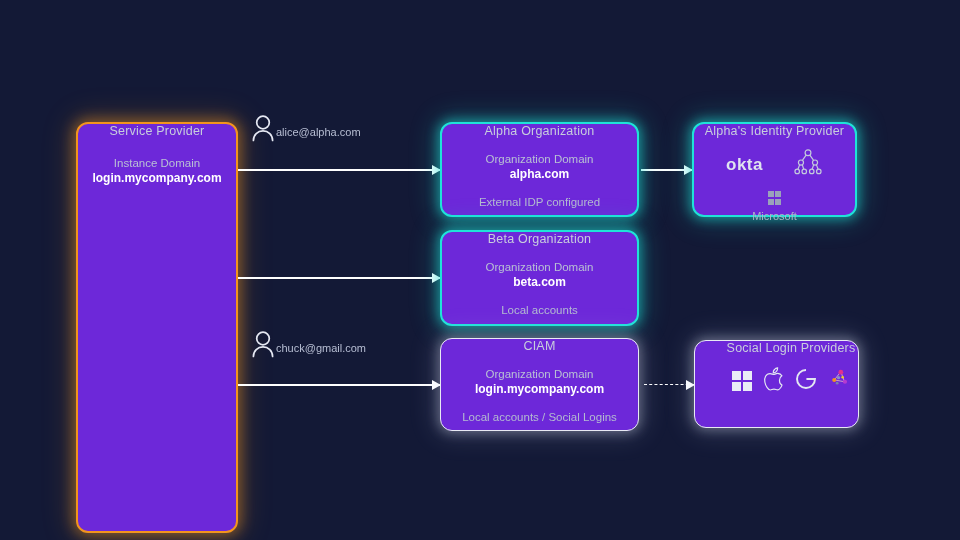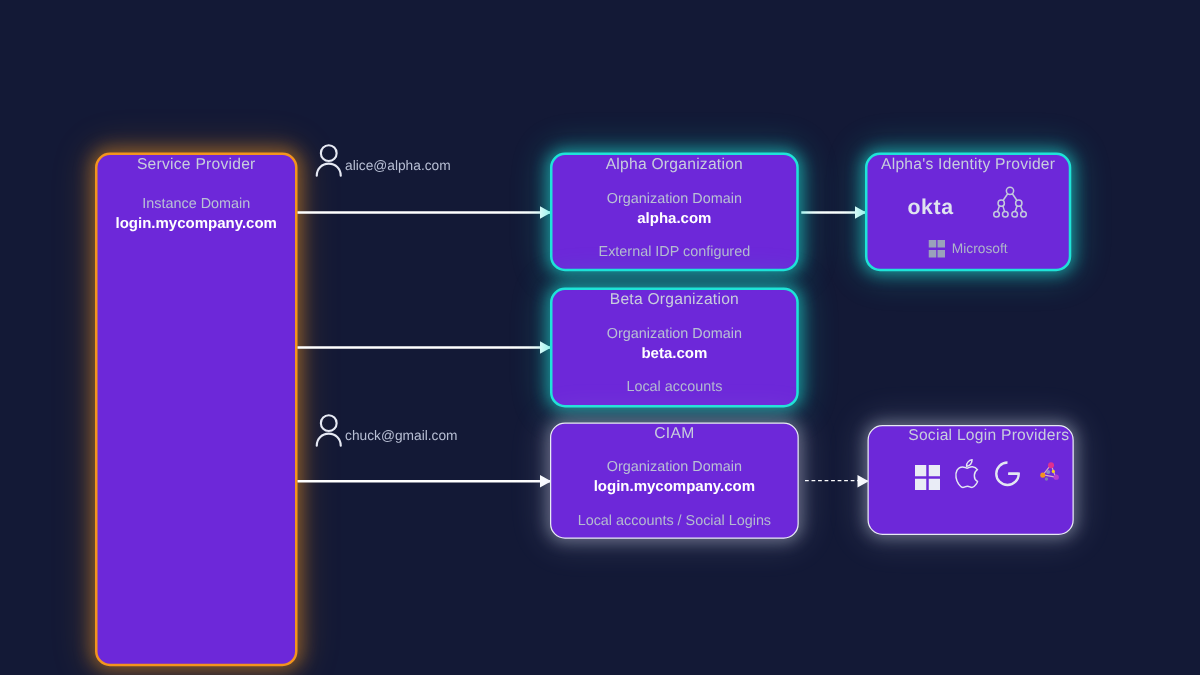--- a/index.html
+++ b/index.html
@@ -126,20 +126,21 @@
     color: #dfe3ef;
     font-size: 17px;
     font-weight: bold;
     letter-spacing: .5px;
   }
   .ms-row {
     display: flex;
     align-items: center;
     justify-content: center;
     gap: 5px;
+    flex-direction: column;
   }
   .ms-word { color: #aeb5c9; font-size: 11px; }
   .ms-grid {
     display: grid;
     grid-template-columns: 6px 6px;
     grid-template-rows: 6px 6px;
     gap: 1.5px;
   }
   .ms-grid i { background: #9aa2bb; display: block; }
   .ms-grid.bright i { background: #e9ecf6; }

